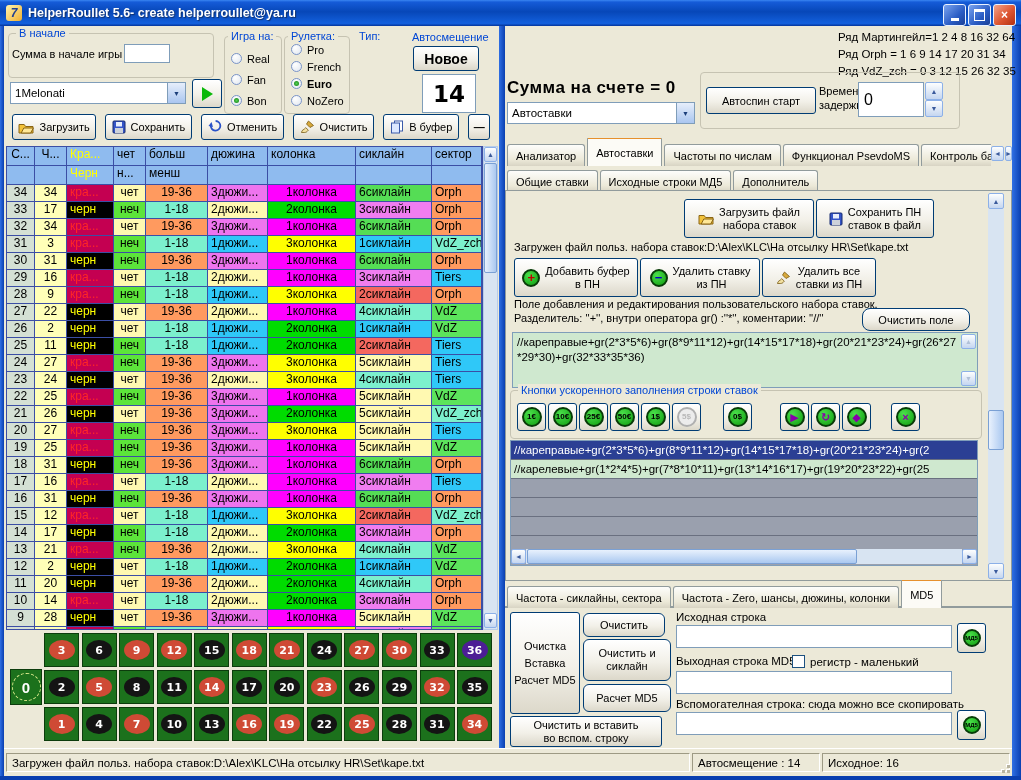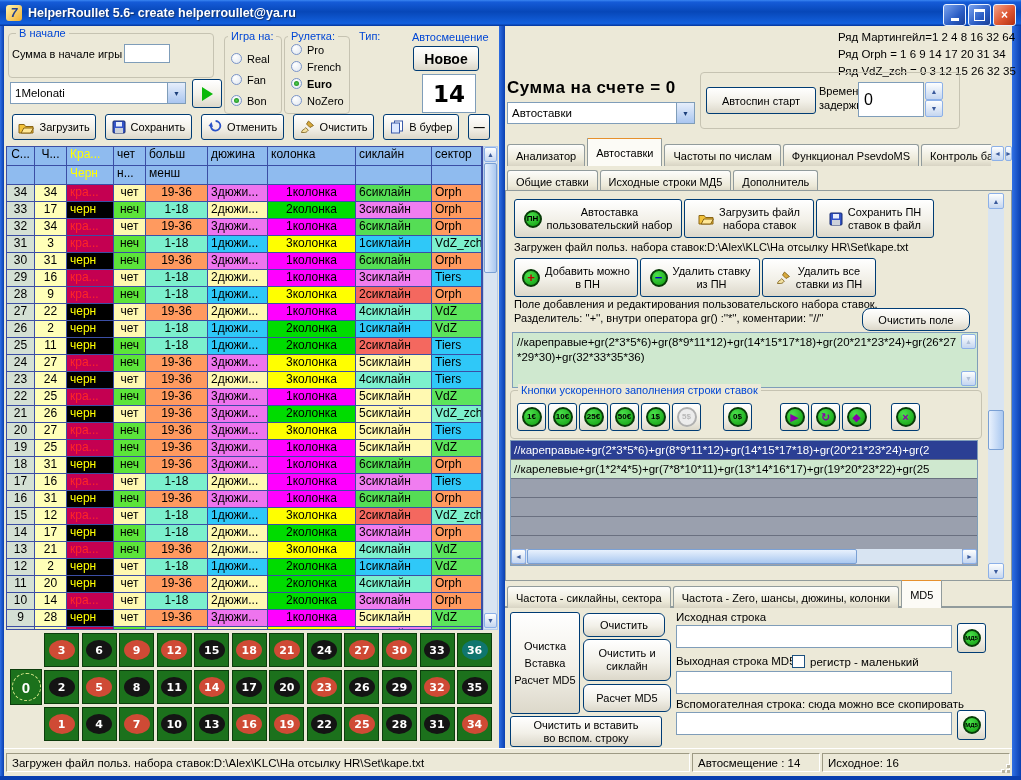--- a/index.html
+++ b/index.html
@@ -595,21 +595,21 @@
       <div class="bcell" style="left: 338.4px; top: 3px; background: rgb(28, 113, 28);">
         <span class="oval" style="background: rgb(207, 74, 53);">27</span>
       </div>
       <div class="bcell" style="left: 375.95px; top: 3px; background: rgb(28, 113, 28);">
         <span class="oval" style="background: rgb(207, 74, 53);">30</span>
       </div>
       <div class="bcell" style="left: 413.5px; top: 3px; background: rgb(28, 113, 28);">
         <span class="oval" style="background: rgb(20, 20, 20);">33</span>
       </div>
       <div class="bcell" style="left: 451.05px; top: 3px; background: rgb(28, 113, 28);">
-        <span class="oval" style="background: #0f766e;">36</span>
+        <span class="oval" style="background: #4c1d95;">36</span>
       </div>
       <div class="bcell" style="left: 38px; top: 40px; background: rgb(28, 113, 28);">
         <span class="oval" style="background: rgb(20, 20, 20);">2</span>
       </div>
       <div class="bcell" style="left: 75.55px; top: 40px; background: rgb(28, 113, 28);">
         <span class="oval" style="background: rgb(207, 74, 53);">5</span>
       </div>
       <div class="bcell" style="left: 113.1px; top: 40px; background: rgb(28, 113, 28);">
         <span class="oval" style="background: rgb(20, 20, 20);">8</span>
       </div>
@@ -707,25 +707,20 @@
   <span class="sb-btn" style="left:991px;top:146px;width:13px;height:15px;">◄</span>
   <span class="sb-btn" style="left:1005px;top:146px;width:7px;height:15px;">►</span>
   <div class="tabbar" id="tabs-sub" style="left:507px;top:164px;width:481px;height:28px;">
       <div class="tab">Общие ставки</div>
       <div class="tab">Исходные строки МД5</div>
       <div class="tab">Дополнитель</div>
     </div>
 
   <div class="abs" id="setpanel"></div>
 
-  <div class="xpbtn abs ml" style="left:514px;top:199px;width:166px;height:37px;">
-    <span class="coin">ПН</span>
-    <span class="ml">Автоставка
-пользовательский набор</span>
-  </div>
   <div class="xpbtn abs ml" style="left:684px;top:199px;width:128px;height:37px;">
     <span class="ic" id="ic-load"><svg width="16" height="13" viewBox="0 0 16 13">
           <path d="M1 12 V3.5 h5.2 l1.4 2 H15 v6.5 z" fill="#f2c23a" stroke="#8a6515"></path>
           <path d="M3.2 12 L5.8 7 H15.4 L12.6 12 z" fill="#ffe898" stroke="#8a6515"></path>
         </svg></span>
     <span class="ml">Загрузить файл
 набора ставок</span>
   </div>
   <div class="xpbtn abs ml" style="left:816px;top:199px;width:116px;height:37px;">
     <span class="ic" id="ic-save2"><svg width="14" height="14" viewBox="0 0 14 14">
@@ -734,21 +729,21 @@
           <rect x="3" y="8" width="8" height="5" fill="#cdd2da"></rect>
         </svg></span>
     <span class="ml">Сохранить ПН
 ставок в файл</span>
   </div>
 
   <span class="abs" style="left:514px;top:241px;width:465px;white-space:nowrap;overflow:hidden;">Загружен файл польз. набора ставок:D:\Alex\KLC\На отсылку HR\Set\kape.txt</span>
 
   <div class="xpbtn abs ml" style="left:514px;top:258px;width:122px;height:37px;">
     <span class="coin" style="color:#c00000;font-size:13px;">+</span>
-    <span class="ml">Добавить можно
+    <span class="ml">Добавить буфер
 в ПН</span>
   </div>
   <div class="xpbtn abs ml" style="left:640px;top:258px;width:118px;height:37px;">
     <span class="coin" style="color:#0000c8;font-size:13px;">−</span>
     <span class="ml">Удалить ставку
 из ПН</span>
   </div>
   <div class="xpbtn abs ml" style="left:762px;top:258px;width:112px;height:37px;">
     <span class="ic" id="ic-broom"><svg width="15" height="14" viewBox="0 0 15 14">
           <path d="M8.5 1 l5 4.5 -3.5 2 -3.5 -3.5 z" fill="#d8a93c" stroke="#7a5c14" stroke-width=".8"></path>

